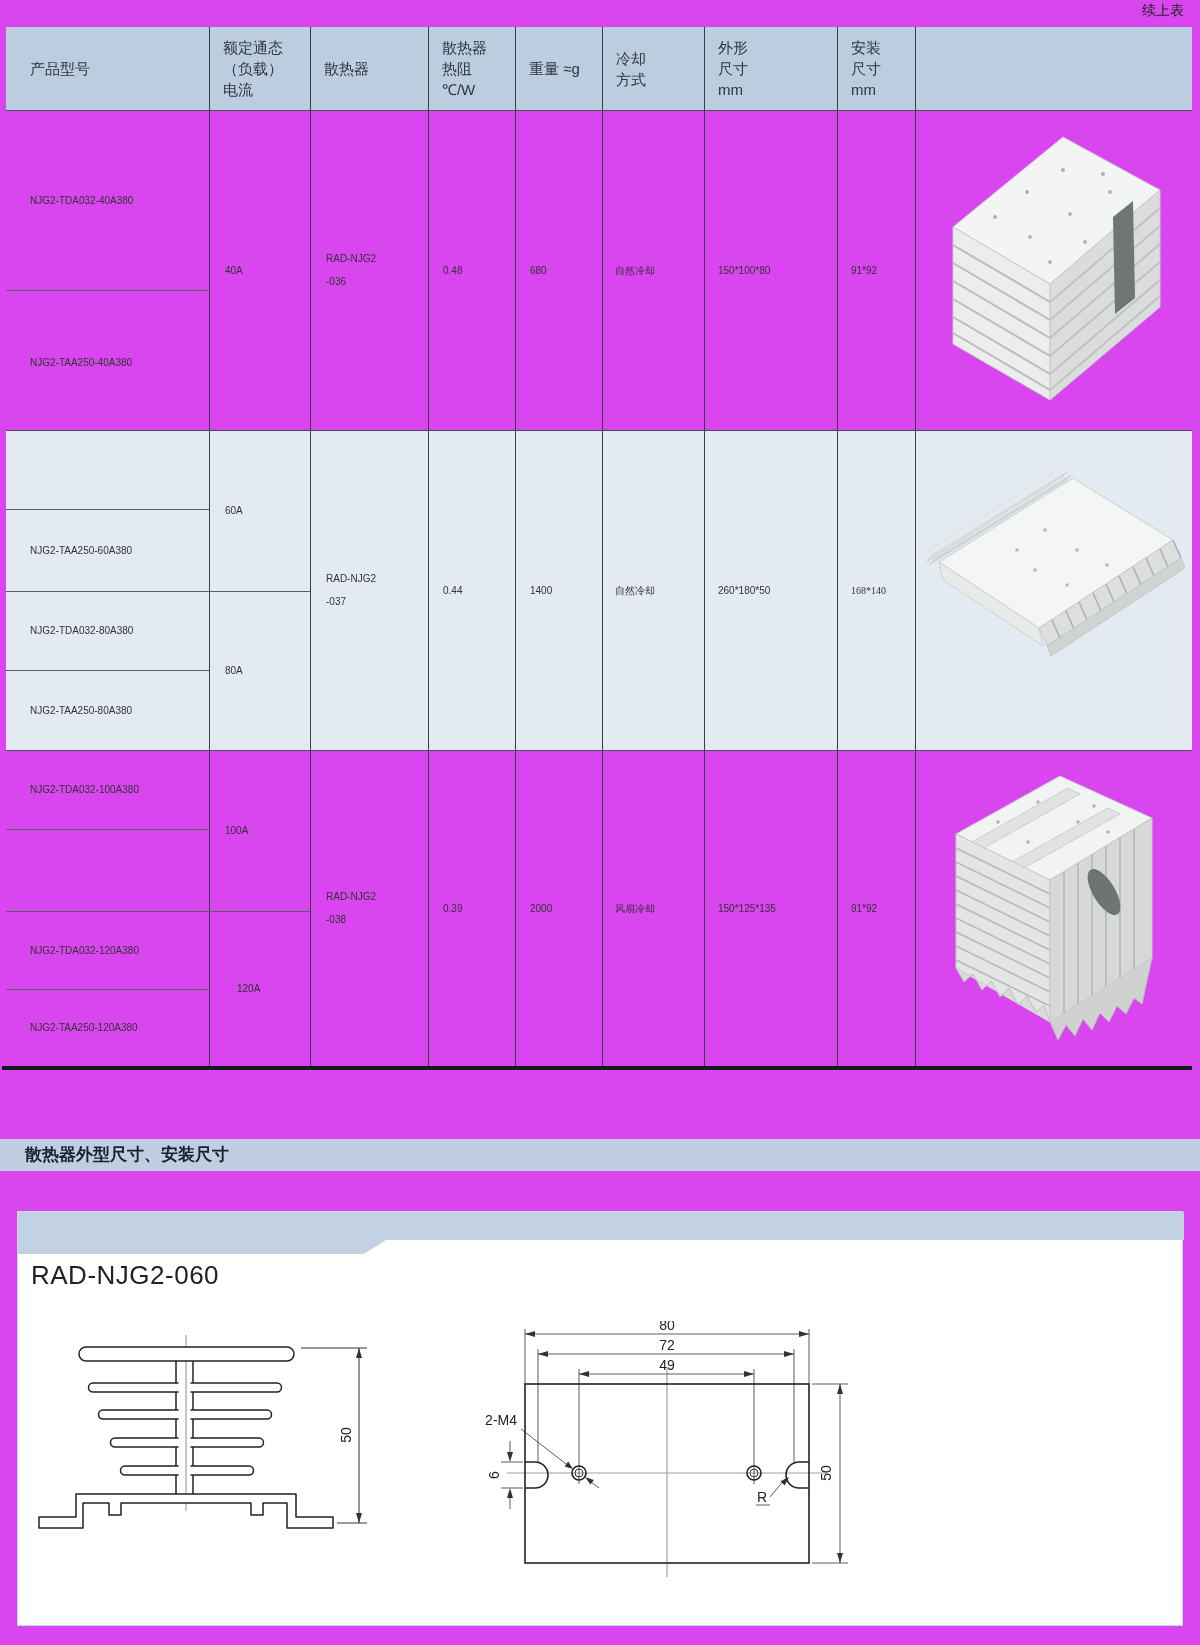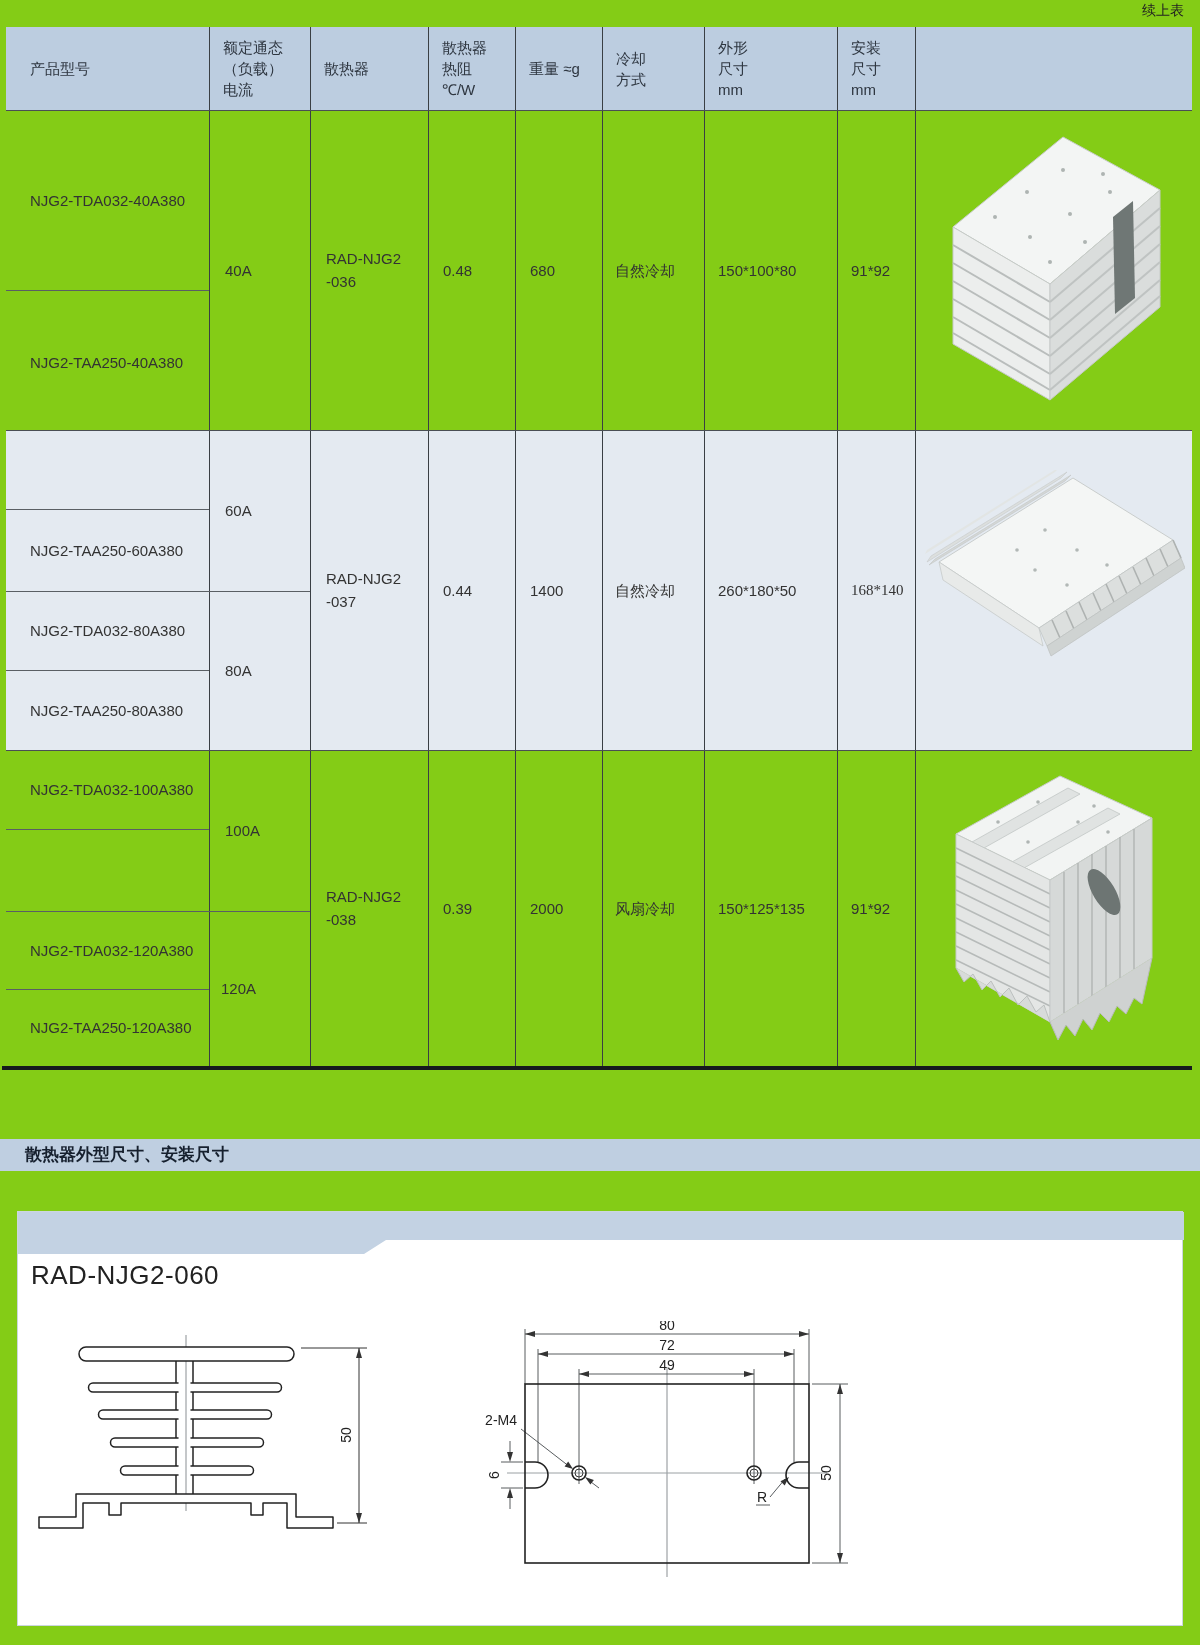--- a/index.html
+++ b/index.html
@@ -1,24 +1,24 @@
 <!DOCTYPE html>
 <html><head>
 <meta charset="utf-8">
 <style>
   html,body{margin:0;padding:0;background:#fff;}
-  .page{position:relative;width:1200px;height:1645px;background:#84cc16;overflow:hidden;
+  .page{position:relative;width:1200px;height:1645px;background:#d946ef;overflow:hidden;
         font-family:"Liberation Sans",sans-serif;color:#333;}
   .abs{position:absolute;}
   .continued{position:absolute;top:2px;right:16px;font-size:14px;color:#222;}
   .bg{position:absolute;}
   .vl{position:absolute;width:1px;background:#3a3f44;}
   .hl{position:absolute;height:1px;background:#4a4f54;}
   .hl-thick{position:absolute;height:4px;background:#161a1d;}
-  .cell{position:absolute;display:flex;align-items:center;font-size:15px;color:#333;
+  .cell{position:absolute;display:flex;align-items:center;font-size:10px;color:#333;
         white-space:pre-line;line-height:23px;}
   .hcell{position:absolute;display:flex;align-items:center;font-size:15px;color:#2e3640;
         white-space:pre-line;line-height:21px;}
   .section-bar{position:absolute;left:0;top:1139px;width:1200px;height:32px;background:#bfcfe1;}
   .section-bar span{display:block;padding-left:25px;line-height:32px;font-size:17px;
         font-weight:bold;color:#16202e;}
   .panel{position:absolute;left:17px;top:1211px;width:1166px;height:415px;background:#fff;
         border:1px solid #ccd6de;box-sizing:border-box;}
   .panel-tab{position:absolute;left:0;top:0;width:1166px;height:42px;background:#c3d2e3;
         clip-path:polygon(0 0,1166px 0,1166px 28px,368px 28px,346px 42px,0 42px);}
@@ -160,21 +160,21 @@
       <line x1="141" y1="141" x2="149" y2="159"></line>
         <line x1="127" y1="150" x2="135" y2="168"></line>
     </g>
     <polygon points="256,88 260,98 126,186 122,176" fill="#cfd3d2" stroke="#bfc3c2" stroke-width="0.8"></polygon>
   </svg>
 
   <div class="cell" style="left:6px;top:750px;width:203px;height:79px;padding-left:24px;box-sizing:border-box;">NJG2-TDA032-100A380</div>
   <div class="cell" style="left:6px;top:911px;width:203px;height:78px;padding-left:24px;box-sizing:border-box;">NJG2-TDA032-120A380</div>
   <div class="cell" style="left:6px;top:989px;width:203px;height:77px;padding-left:24px;box-sizing:border-box;">NJG2-TAA250-120A380</div>
   <div class="cell" style="left:209px;top:750px;width:101px;height:161px;padding-left:16px;box-sizing:border-box;">100A</div>
-  <div class="cell" style="left:209px;top:911px;width:101px;height:155px;padding-left:12px;box-sizing:border-box;">120A</div>
+  <div class="cell" style="left:209px;top:911px;width:101px;height:155px;padding-left:28px;box-sizing:border-box;">120A</div>
   <div class="cell" style="left:310px;top:750px;width:118px;height:316px;padding-left:16px;box-sizing:border-box;">RAD-NJG2
 -038</div>
   <div class="cell" style="left:428px;top:750px;width:87px;height:316px;padding-left:15px;box-sizing:border-box;">0.39</div>
   <div class="cell" style="left:515px;top:750px;width:87px;height:316px;padding-left:15px;box-sizing:border-box;">2000</div>
   <div class="cell" style="left:602px;top:750px;width:102px;height:316px;padding-left:13px;box-sizing:border-box;">风扇冷却</div>
   <div class="cell" style="left:704px;top:750px;width:133px;height:316px;padding-left:14px;box-sizing:border-box;">150*125*135</div>
   <div class="cell" style="left:837px;top:750px;width:78px;height:316px;padding-left:14px;box-sizing:border-box;">91*92</div>
 
   <svg class="abs" style="left:928px;top:762px;" width="250" height="300" viewBox="0 0 250 300">
     <polygon points="28,72 132,14 224,56 122,118" fill="#f2f4f3" stroke="#c8cccb" stroke-width="1"></polygon>

